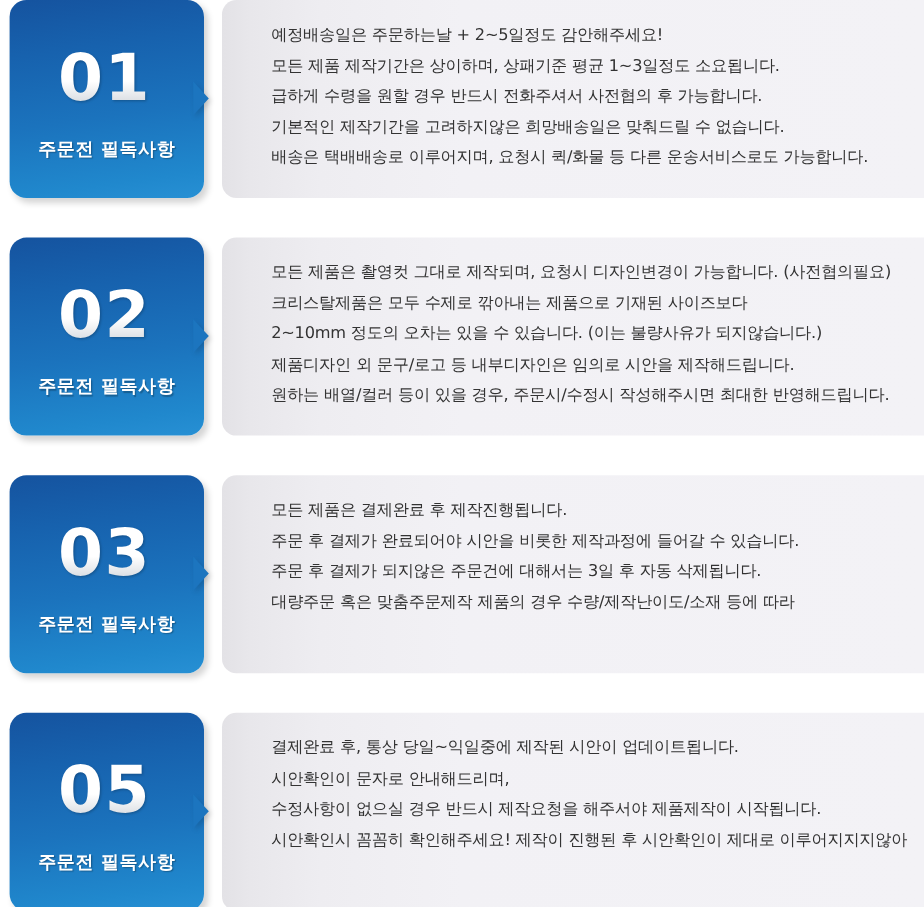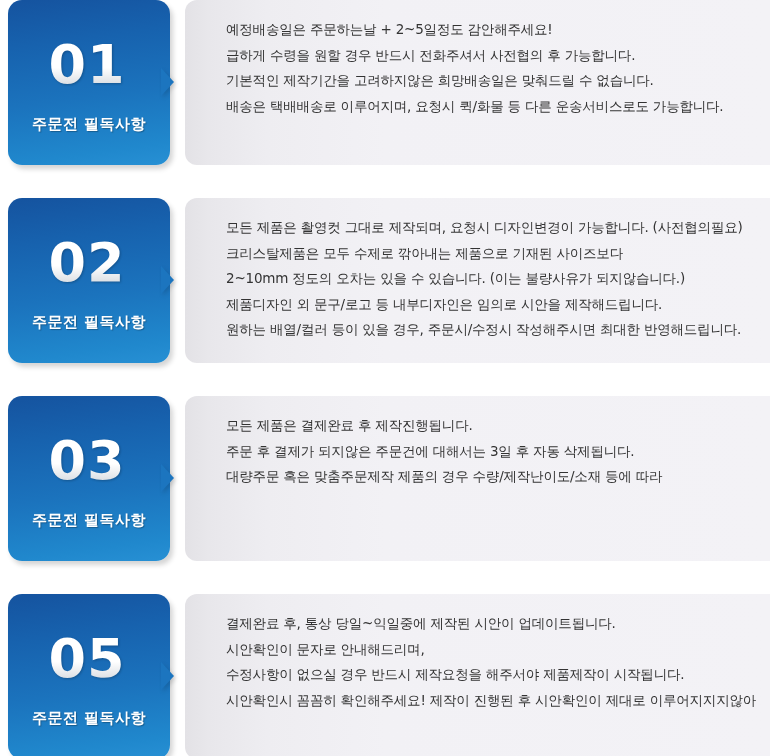--- a/index.html
+++ b/index.html
@@ -109,20 +109,21 @@
   <div class="notice-row">
     <div class="badge-card">
       <div class="badge-inner">
         <div class="badge-number">01</div>
         <div class="badge-label">주문전 필독사항</div>
       </div>
     </div>
     <div class="badge-tail"></div>
     <div class="text-panel">
       <div class="text-line">예정배송일은 주문하는날 + 2~5일정도 감안해주세요!</div>
+      <div class="text-line">모든 제품 제작기간은 상이하며, 상패기준 평균 1~3일정도 소요됩니다.</div>
       <div class="text-line">급하게 수령을 원할 경우 반드시 전화주셔서 사전협의 후 가능합니다.</div>
       <div class="text-line">기본적인 제작기간을 고려하지않은 희망배송일은 맞춰드릴 수 없습니다.</div>
       <div class="text-line">배송은 택배배송로 이루어지며, 요청시 퀵/화물 등 다른 운송서비스로도 가능합니다.</div>
     </div>
   </div>
 
   <div class="notice-row">
     <div class="badge-card">
       <div class="badge-inner">
         <div class="badge-number">02</div>
@@ -142,20 +143,21 @@
   <div class="notice-row">
     <div class="badge-card">
       <div class="badge-inner">
         <div class="badge-number">03</div>
         <div class="badge-label">주문전 필독사항</div>
       </div>
     </div>
     <div class="badge-tail"></div>
     <div class="text-panel">
       <div class="text-line">모든 제품은 결제완료 후 제작진행됩니다.</div>
+      <div class="text-line">주문 후 결제가 완료되어야 시안을 비롯한 제작과정에 들어갈 수 있습니다.</div>
       <div class="text-line">주문 후 결제가 되지않은 주문건에 대해서는 3일 후 자동 삭제됩니다.</div>
       <div class="text-line">대량주문 혹은 맞춤주문제작 제품의 경우 수량/제작난이도/소재 등에 따라</div>
     </div>
   </div>
 
   <div class="notice-row">
     <div class="badge-card">
       <div class="badge-inner">
         <div class="badge-number">05</div>
         <div class="badge-label">주문전 필독사항</div>

